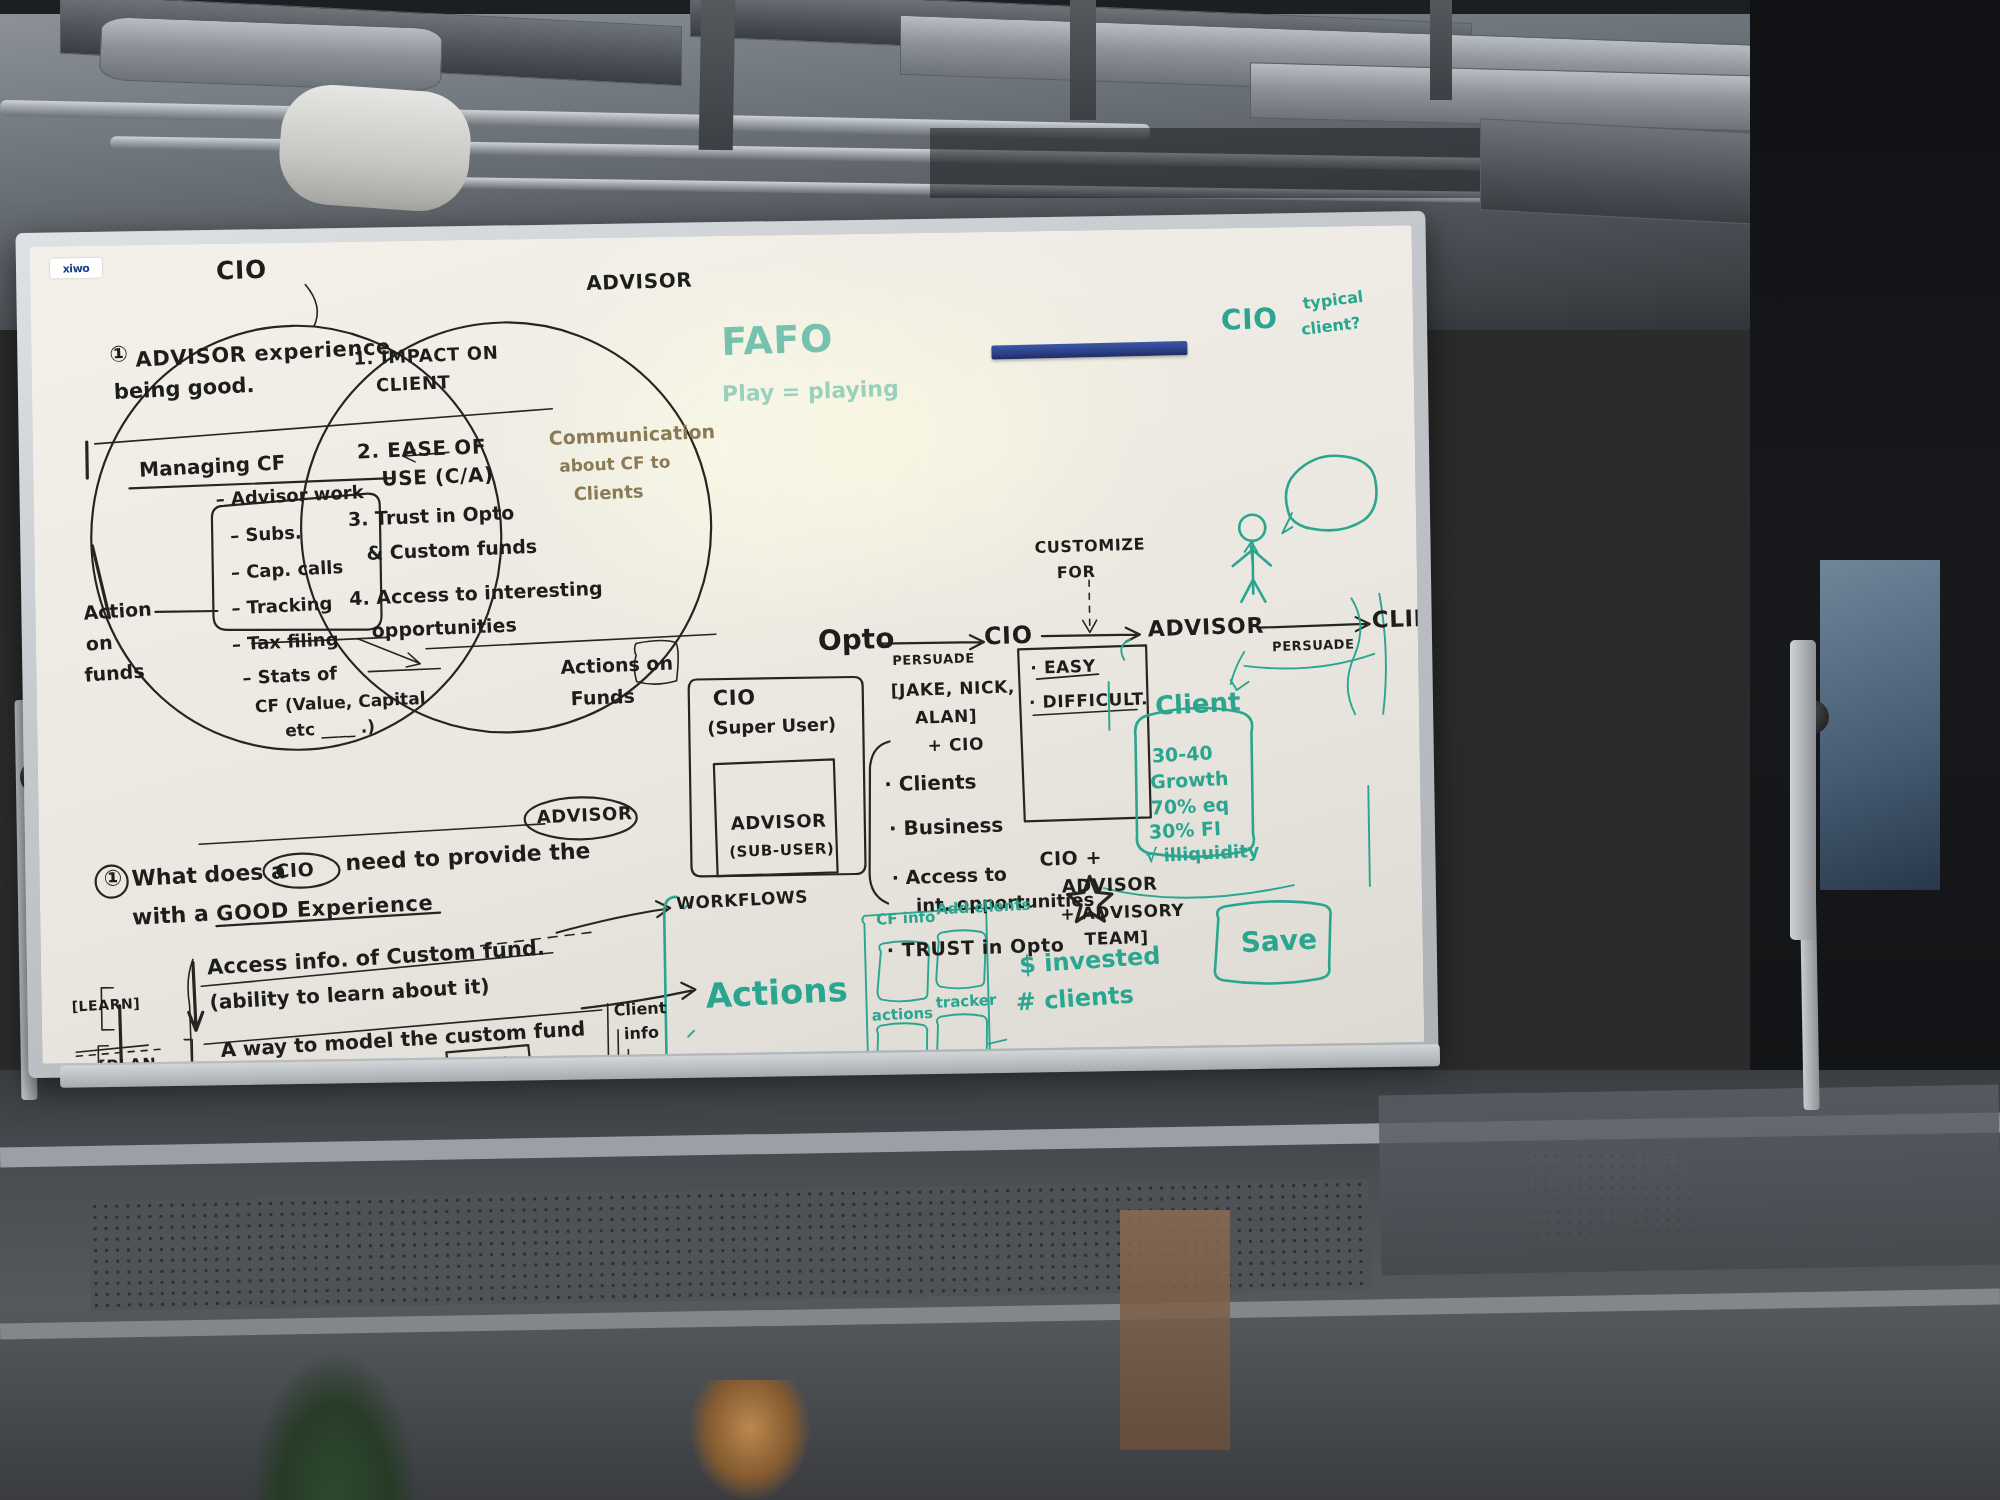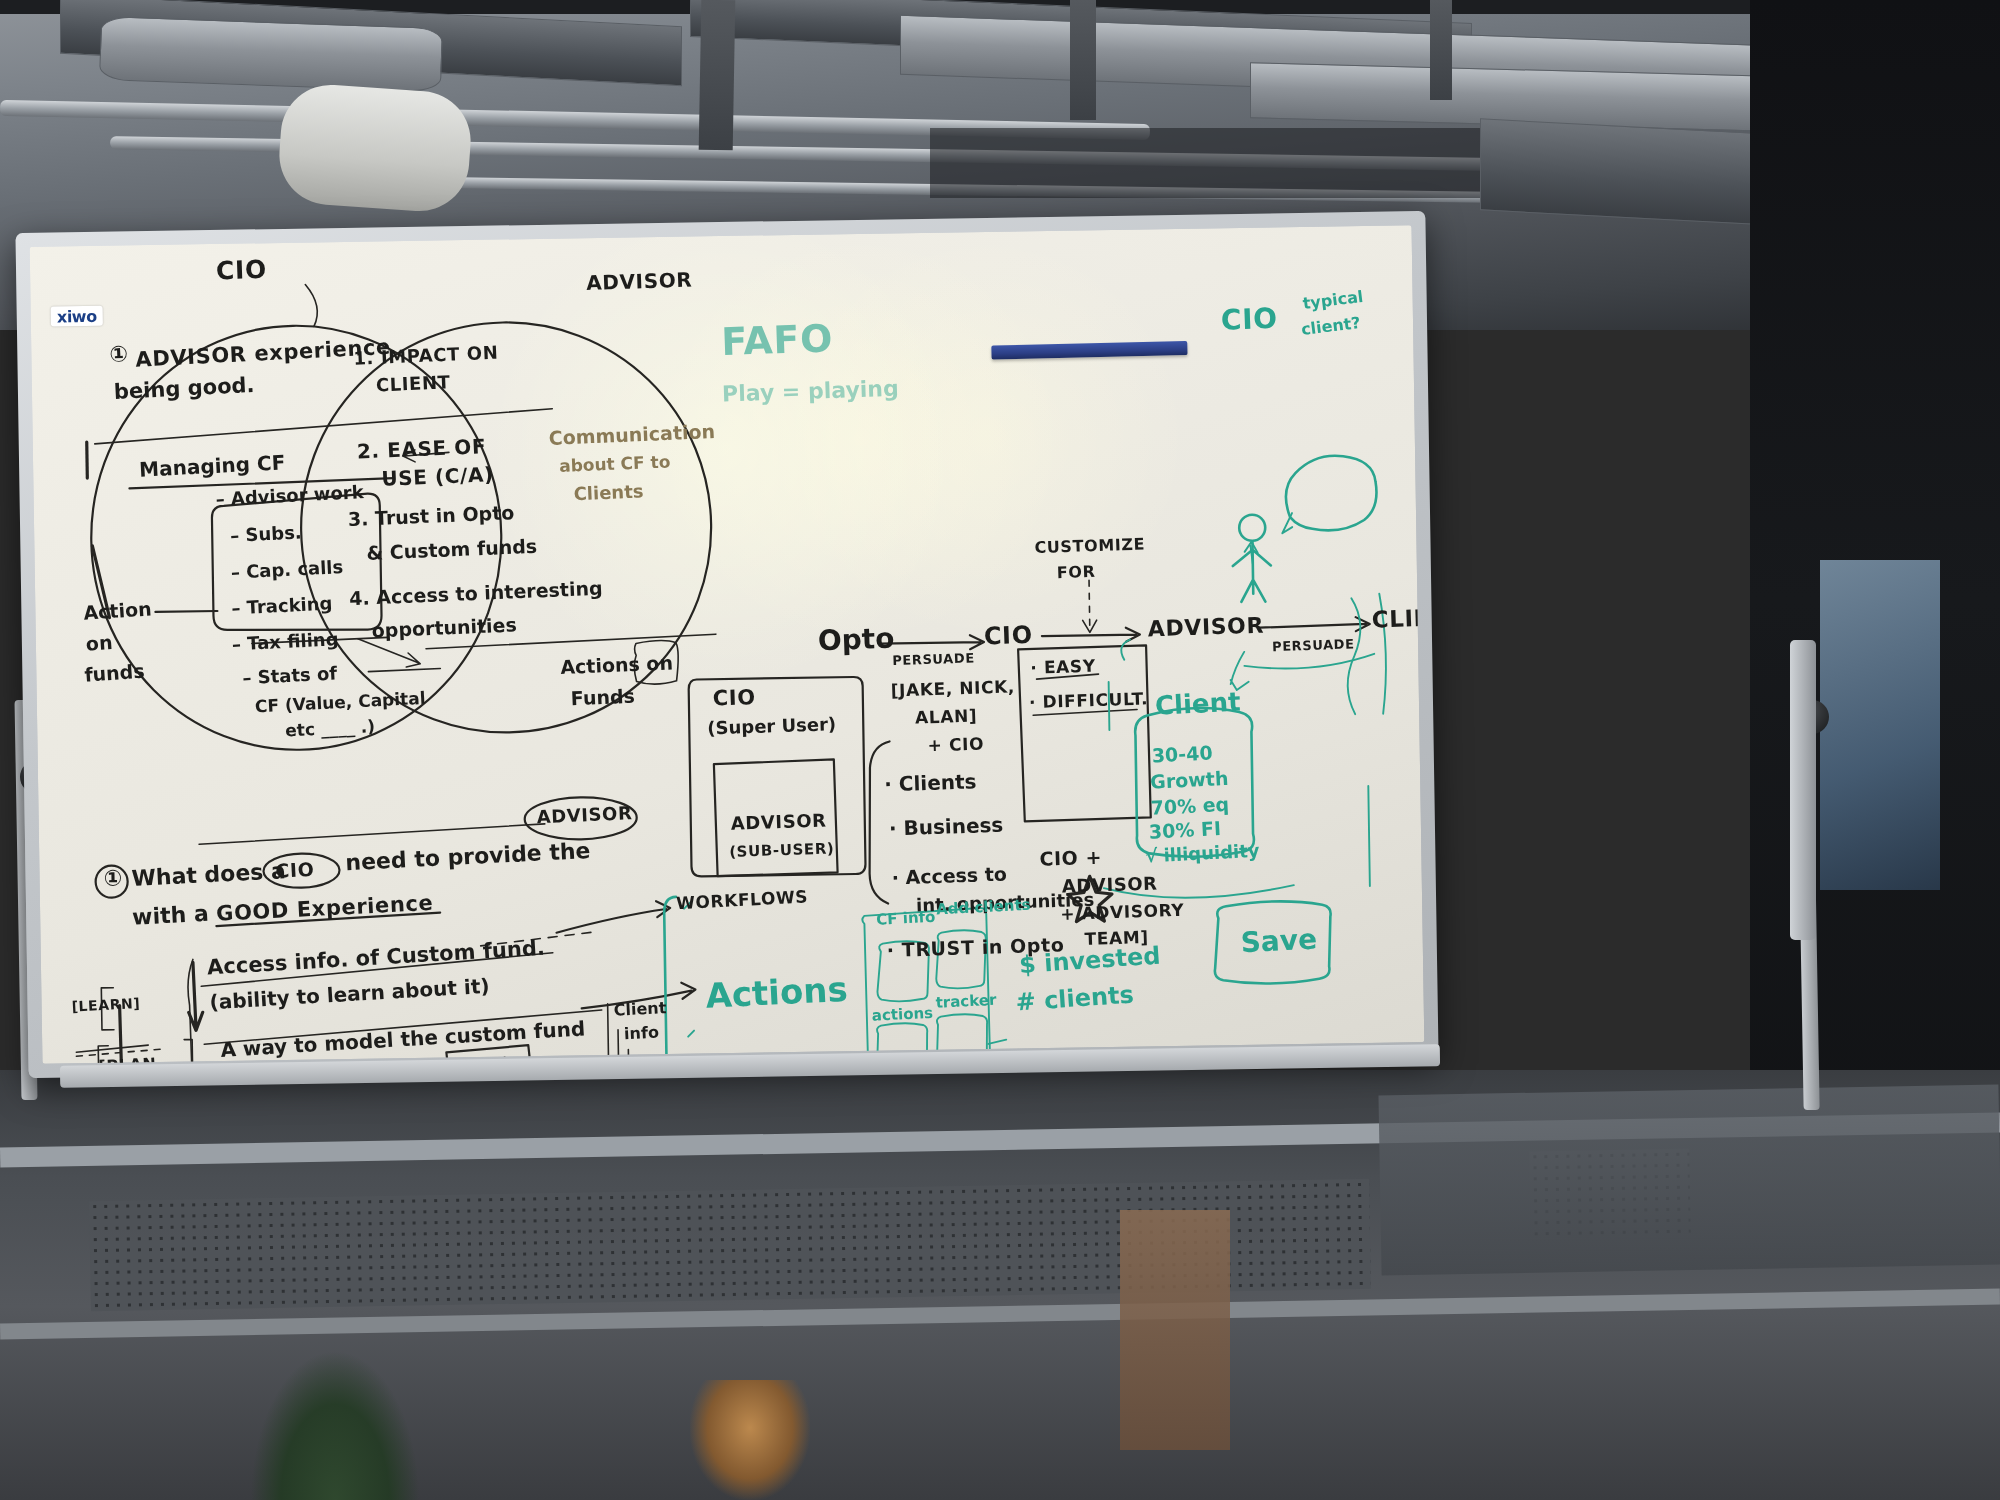--- a/index.html
+++ b/index.html
@@ -29,22 +29,22 @@
   .board-surface{position:absolute;left:14px;top:14px;right:14px;bottom:14px;
       background:
         radial-gradient(circle at 50% 26%, rgba(255,255,230,.55) 0%, rgba(255,255,230,0) 26%),
         radial-gradient(circle at 60% 25%, rgba(255,252,225,.45) 0%, rgba(255,252,225,0) 20%),
         radial-gradient(circle at 69% 25%, rgba(255,252,225,.40) 0%, rgba(255,252,225,0) 18%),
         linear-gradient(165deg,#f3f1e9 0%,#eeece4 30%,#e9e7df 60%,#dcdad2 100%);
       border-radius:3px;overflow:hidden;}
 
   .logo{position:absolute;left:20px;top:12px;width:52px;height:20px;
       background:#fff;border-radius:3px;display:flex;align-items:center;justify-content:center;
-      font-size:16px;font-weight:bold;color:#1b3f86;letter-spacing:-.5px;
-      box-shadow:0 0 2px rgba(0,0,0,.25);margin-top:48px;}
+      font-size:11px;font-weight:bold;color:#1b3f86;letter-spacing:-.5px;
+      box-shadow:0 0 2px rgba(0,0,0,.25);}
 
   .marker-tray{position:absolute;left:960px;top:113px;width:196px;height:14px;
       background:linear-gradient(180deg,#3d56a8,#2c3f86 60%,#1e2d63);
       border-radius:2px;transform:rotate(-0.4deg);box-shadow:0 2px 3px rgba(0,0,0,.25);}
 
   
   .board-rail{position:absolute;left:60px;top:1055px;width:1380px;height:22px;
       background:linear-gradient(180deg,#d3d6d9,#a6aaae);border-radius:4px;transform:rotate(-0.9deg);}
   .leg{position:absolute;width:16px;background:linear-gradient(90deg,#c8ccd0,#8e9296);border-radius:4px;}
   .knob{position:absolute;width:34px;height:34px;border-radius:50%;

